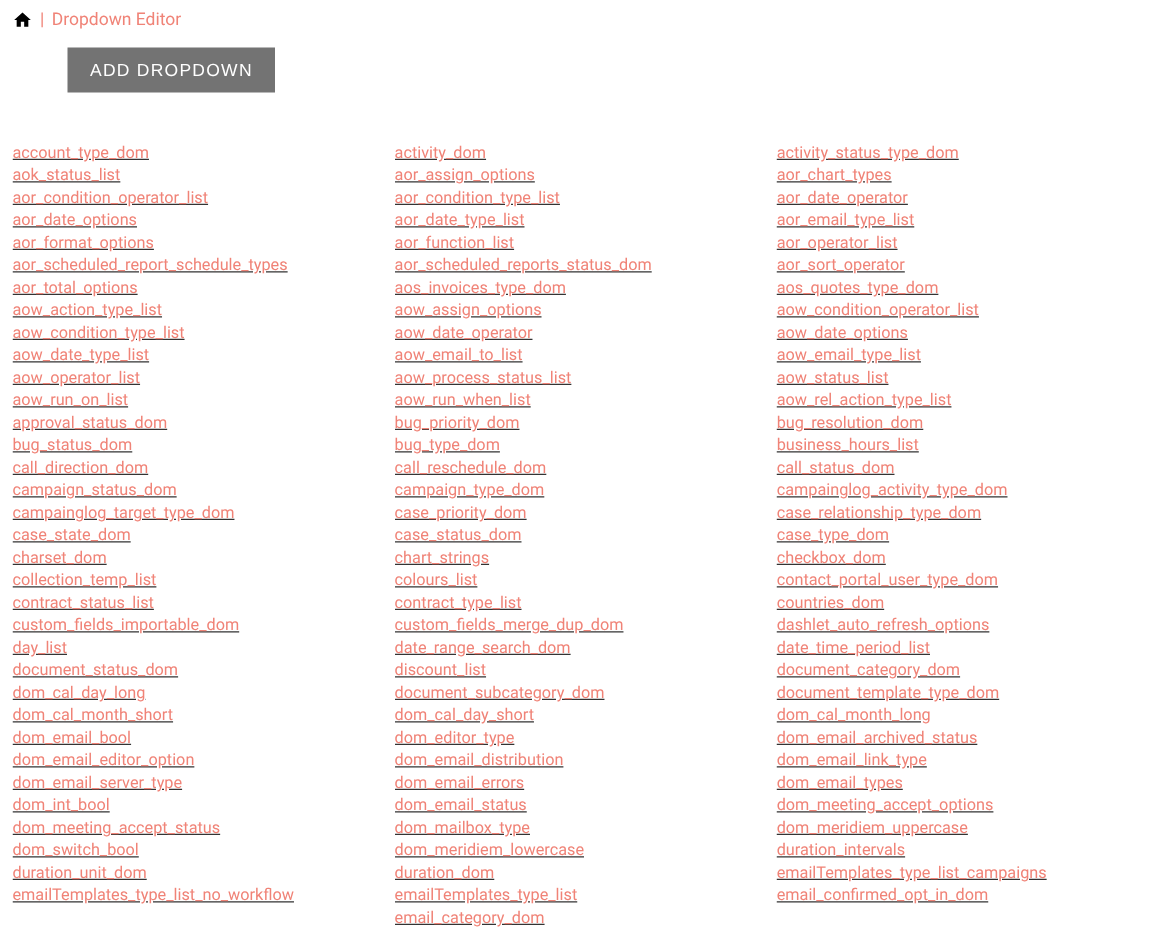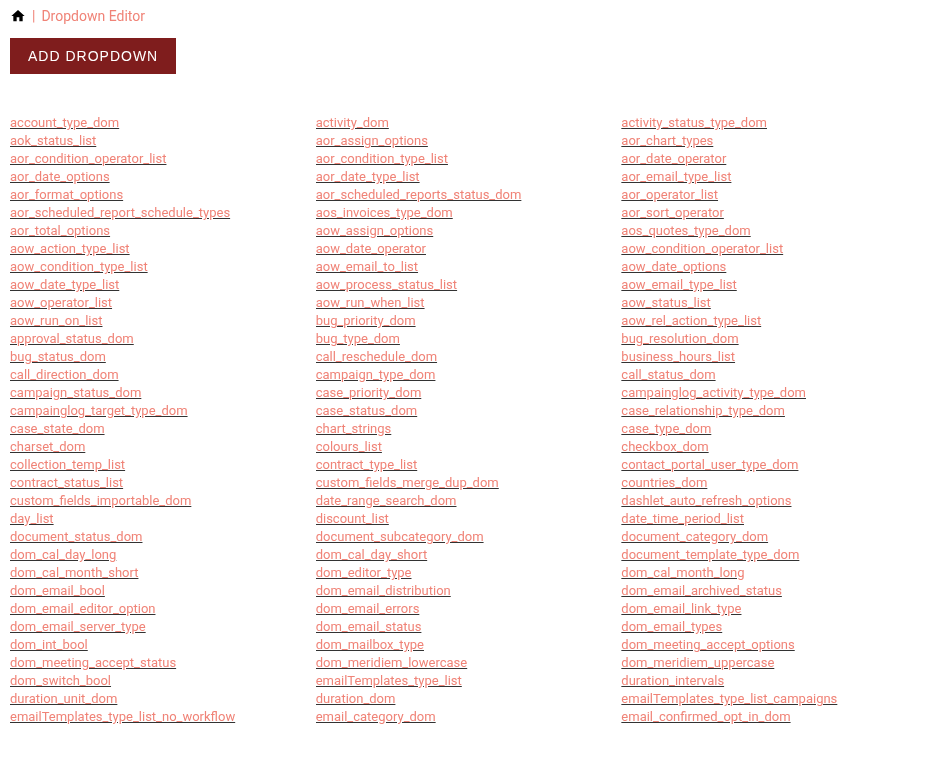--- a/index.html
+++ b/index.html
@@ -30,29 +30,30 @@
     font-size: 14px;
     margin: 0 2px;
   }
   .breadcrumb .crumb {
     color: #f08377;
     font-size: 14px;
     cursor: pointer;
     text-align: right;
   }
   .add-btn {
-    background: #7f1d1d;
+    background: #737373;
     color: #ffffff;
     border: none;
     padding: 10px 18px;
     font-size: 14px;
     letter-spacing: 1px;
     cursor: pointer;
     font-weight: 400;
     margin-bottom: 40px;
+    margin-left: 44px;
   }
   .columns {
     display: flex;
     gap: 0;
   }
   .col {
     flex: 1;
     min-width: 0;
     text-decoration: underline;
   }
@@ -119,20 +120,21 @@
       <a class="dropdown-link">dom_meeting_accept_status</a>
       <a class="dropdown-link">dom_switch_bool</a>
       <a class="dropdown-link">duration_unit_dom</a>
       <a class="dropdown-link">emailTemplates_type_list_no_workflow</a>
     </div>
   <div class="col" id="col-1">
       <a class="dropdown-link">activity_dom</a>
       <a class="dropdown-link">aor_assign_options</a>
       <a class="dropdown-link">aor_condition_type_list</a>
       <a class="dropdown-link">aor_date_type_list</a>
+      <a class="dropdown-link">aor_function_list</a>
       <a class="dropdown-link">aor_scheduled_reports_status_dom</a>
       <a class="dropdown-link">aos_invoices_type_dom</a>
       <a class="dropdown-link">aow_assign_options</a>
       <a class="dropdown-link">aow_date_operator</a>
       <a class="dropdown-link">aow_email_to_list</a>
       <a class="dropdown-link">aow_process_status_list</a>
       <a class="dropdown-link">aow_run_when_list</a>
       <a class="dropdown-link">bug_priority_dom</a>
       <a class="dropdown-link">bug_type_dom</a>
       <a class="dropdown-link">call_reschedule_dom</a>
@@ -146,22 +148,22 @@
       <a class="dropdown-link">date_range_search_dom</a>
       <a class="dropdown-link">discount_list</a>
       <a class="dropdown-link">document_subcategory_dom</a>
       <a class="dropdown-link">dom_cal_day_short</a>
       <a class="dropdown-link">dom_editor_type</a>
       <a class="dropdown-link">dom_email_distribution</a>
       <a class="dropdown-link">dom_email_errors</a>
       <a class="dropdown-link">dom_email_status</a>
       <a class="dropdown-link">dom_mailbox_type</a>
       <a class="dropdown-link">dom_meridiem_lowercase</a>
+      <a class="dropdown-link">duration_dom</a>
       <a class="dropdown-link">emailTemplates_type_list</a>
-      <a class="dropdown-link">duration_dom</a>
       <a class="dropdown-link">email_category_dom</a>
     </div>
   <div class="col" id="col-2">
       <a class="dropdown-link">activity_status_type_dom</a>
       <a class="dropdown-link">aor_chart_types</a>
       <a class="dropdown-link">aor_date_operator</a>
       <a class="dropdown-link">aor_email_type_list</a>
       <a class="dropdown-link">aor_operator_list</a>
       <a class="dropdown-link">aor_sort_operator</a>
       <a class="dropdown-link">aos_quotes_type_dom</a>

